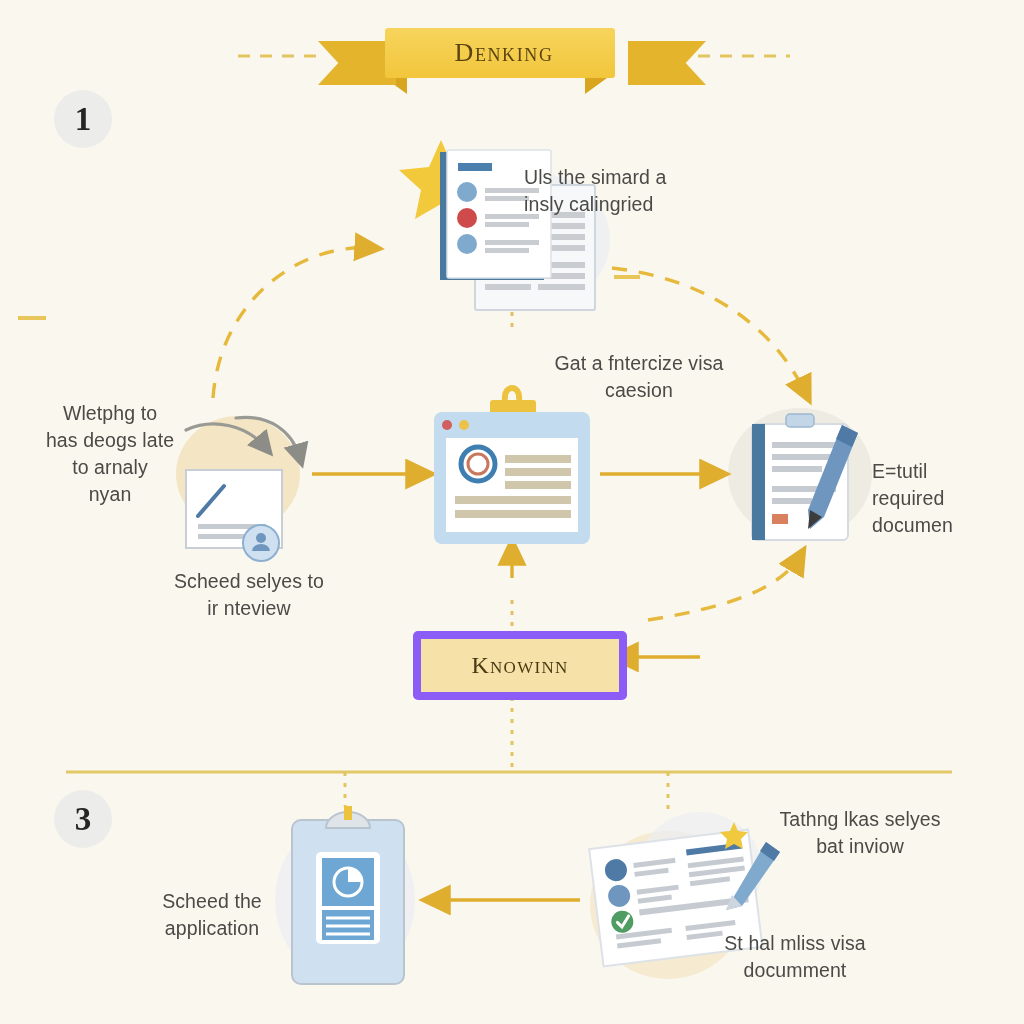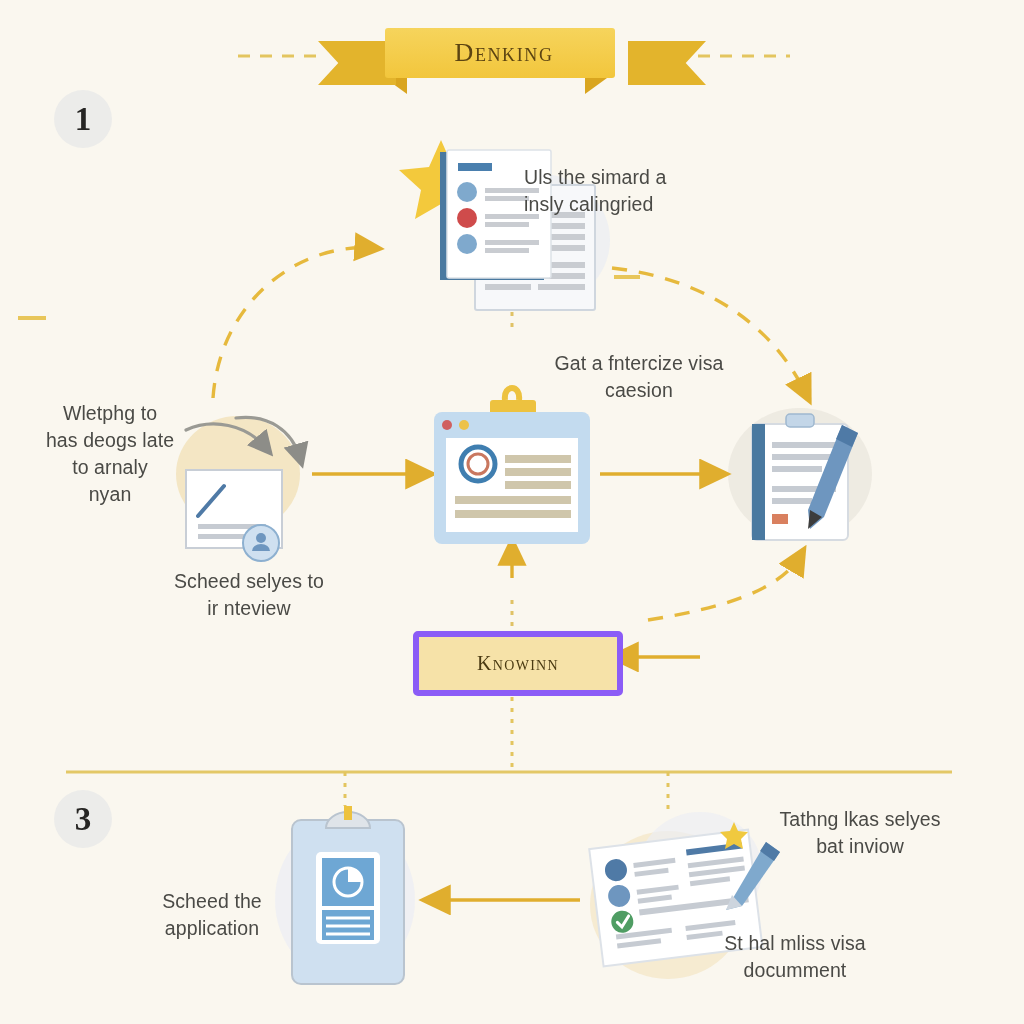--- a/index.html
+++ b/index.html
@@ -58,25 +58,25 @@
   .ribbon-fold{
     position:absolute;top:78px;width:22px;height:16px;background:#d9a51f;z-index:4;
   }
   .ribbon-fold.l{left:385px;clip-path:polygon(0 0,100% 0,100% 100%);}
   .ribbon-fold.r{left:585px;clip-path:polygon(0 0,100% 0,0 100%);}
 
   .knowbox{
     position:absolute;left:413px;top:631px;
     width:198px;height:53px;
     background:#f6e2a8;
-    border:6px solid #8b5cf6;
+    border:8px solid #8b5cf6;
     border-radius:5px;
     display:flex;align-items:center;justify-content:center;
     color:#4a3a12;
-    font-size:20px;
+    font-size:24px;
     font-variant:small-caps;
     letter-spacing:1.3px;
     font-family:"Liberation Serif", serif;
     z-index:6;
   }
 </style>
 </head>
 <body>
 
 <div id="stage">
@@ -301,20 +301,23 @@
 caesion</div>
 
   <div class="lbl" style="left:30px;top:400px;width:160px;">Wletphg to
 has deogs late
 to arnaly
 nyan</div>
 
   <div class="lbl" style="left:152px;top:568px;width:194px;">Scheed selyes to
 ir nteview</div>
 
+  <div class="lbl rightal" style="left:872px;top:458px;width:150px;">E=tutil
+required
+documen</div>
 
 
   <div class="lbl" style="left:130px;top:888px;width:164px;">Scheed the
 application</div>
 
   <div class="lbl" style="left:762px;top:806px;width:196px;">Tathng lkas selyes
 bat inviow</div>
 
   <div class="lbl" style="left:700px;top:930px;width:190px;">St hal mliss visa
 documment</div>

